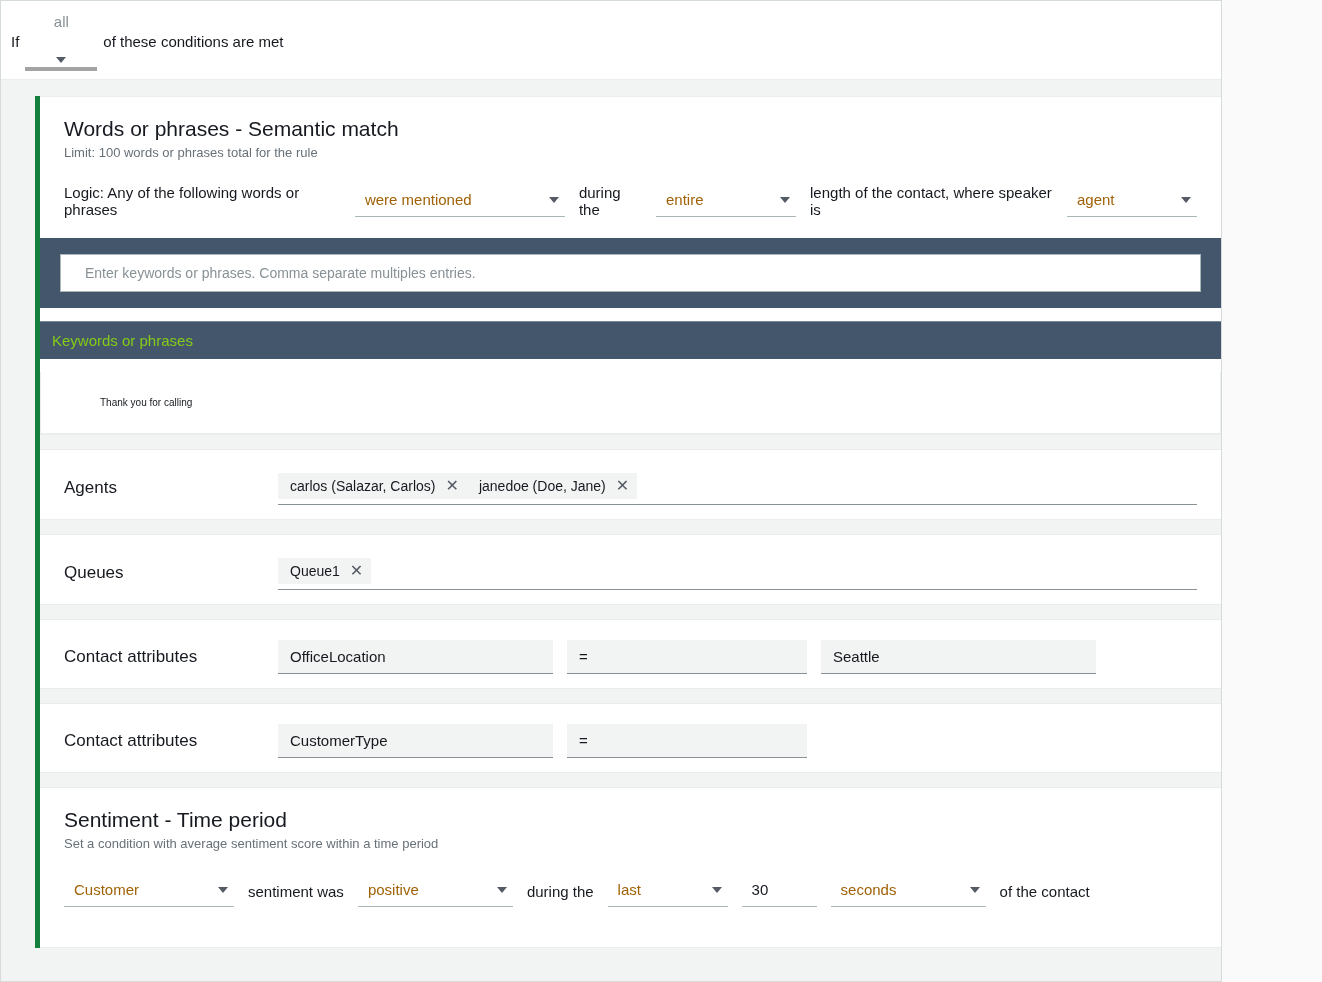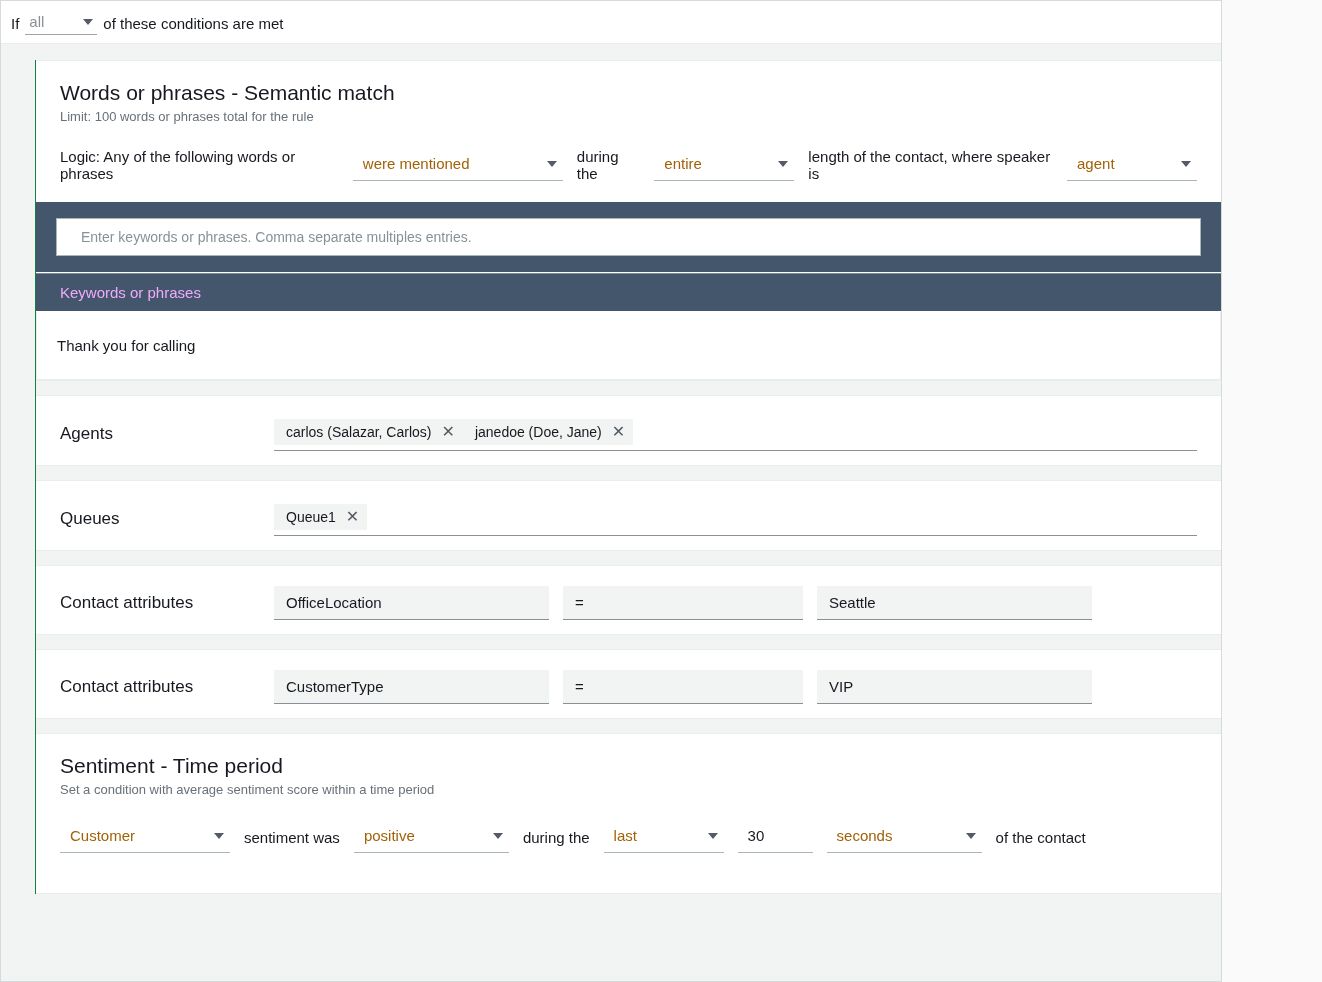--- a/index.html
+++ b/index.html
@@ -22,43 +22,44 @@
     display: flex;
     align-items: center;
     gap: 6px;
     font-size: 15px;
     color: #16191f;
   }
   .dd-small {
     display: inline-flex;
     align-items: center;
     justify-content: space-between;
-    border-bottom: 1px solid #a3a3a3;
+    border-bottom: 4px solid #a3a3a3;
     min-width: 72px;
     padding: 2px 4px 4px 4px;
     color: #879196;
     cursor: pointer;
     gap: 27px;
+    flex-direction: column;
   }
   .dd-small .caret, .dd .caret {
     width: 0; height: 0;
     border-left: 5px solid transparent;
     border-right: 5px solid transparent;
     border-top: 6px solid #545b64;
   }
   .tree-area {
     background: #f2f3f3;
     border-top: 1px solid #eaeded;
     padding: 16px 0 16px 0;
     height: calc(100% - 40px);
     overflow: auto;
   }
   .tree-indent {
     margin-left: 34px;
-    border-left: 1px solid #15803d;
+    border-left: 5px solid #15803d;
   }
   .card {
     background: #fff;
     border-top: 1px solid #eaeded;
     border-bottom: 1px solid #eaeded;
     margin-bottom: 14px;
     padding: 20px 24px;
   }
   .card.no-bottom-pad { padding-bottom: 14px; }
   .section-title {
@@ -106,34 +107,35 @@
     width: 100%;
     border: 1px solid #aab7b8;
     padding: 10px 24px;
     font-size: 14px;
     font-family: inherit;
     color: #16191f;
   }
   .kw-input::placeholder { color: #879196; }
   .kw-header {
     background: #44566c;
-    color: #f0abfc;
-    margin: 1px -24px;
-    padding: 10px 24px;
+    color: #84cc16;
+    margin: 13px -24px;
+    padding: 10px 12px;
     font-size: 15px;
     border-top: 1px solid #7a8899;
   }
   .kw-list {
     border: 1px solid #eaeded;
     border-top: none;
     margin: 0 -24px -20px -24px;
   }
   .kw-item {
     padding: 25px 20px;
-    font-size: 15px;
+    font-size: 10px;
+    margin-left: 39px;
   }
   .row-label {
     font-size: 17px;
     font-weight: 400;
     width: 200px;
     flex-shrink: 0;
   }
   .flex-row {
     display: flex;
     align-items: center;
@@ -276,21 +278,20 @@
       </div>
 
       <div class="card no-bottom-pad">
         <div class="flex-row">
           <div class="row-label">Contact attributes</div>
           <div class="attr-field">CustomerType</div>
           <div class="attr-dd">
             <span>=</span>
             <span class="caret"></span>
           </div>
-          <div class="attr-field">VIP</div>
         </div>
       </div>
 
       <div class="card">
         <div class="section-title">Sentiment - Time period</div>
         <div class="section-sub">Set a condition with average sentiment score within a time period</div>
 
         <div class="logic-row">
           <span class="dd w-cust">
             <span>Customer</span>

